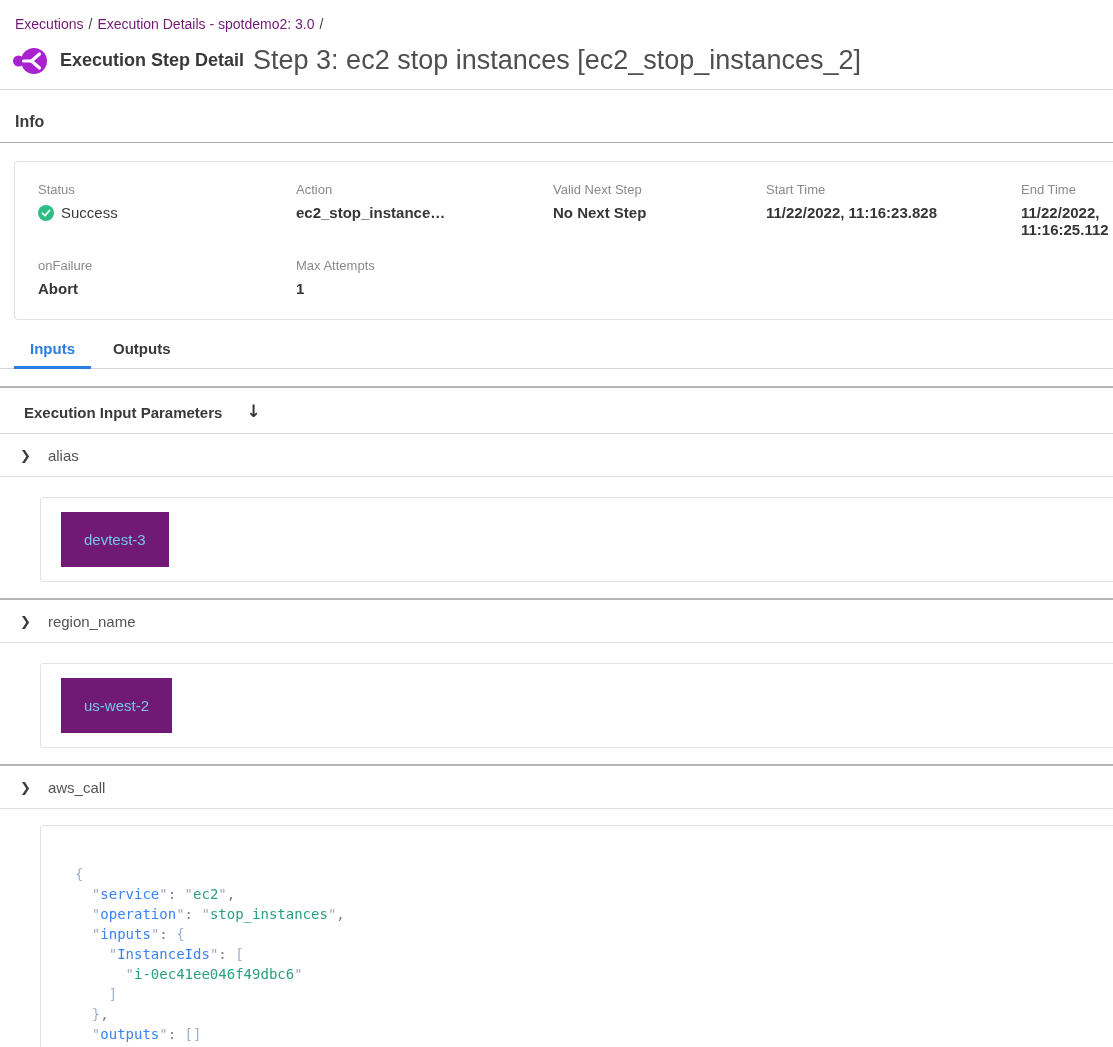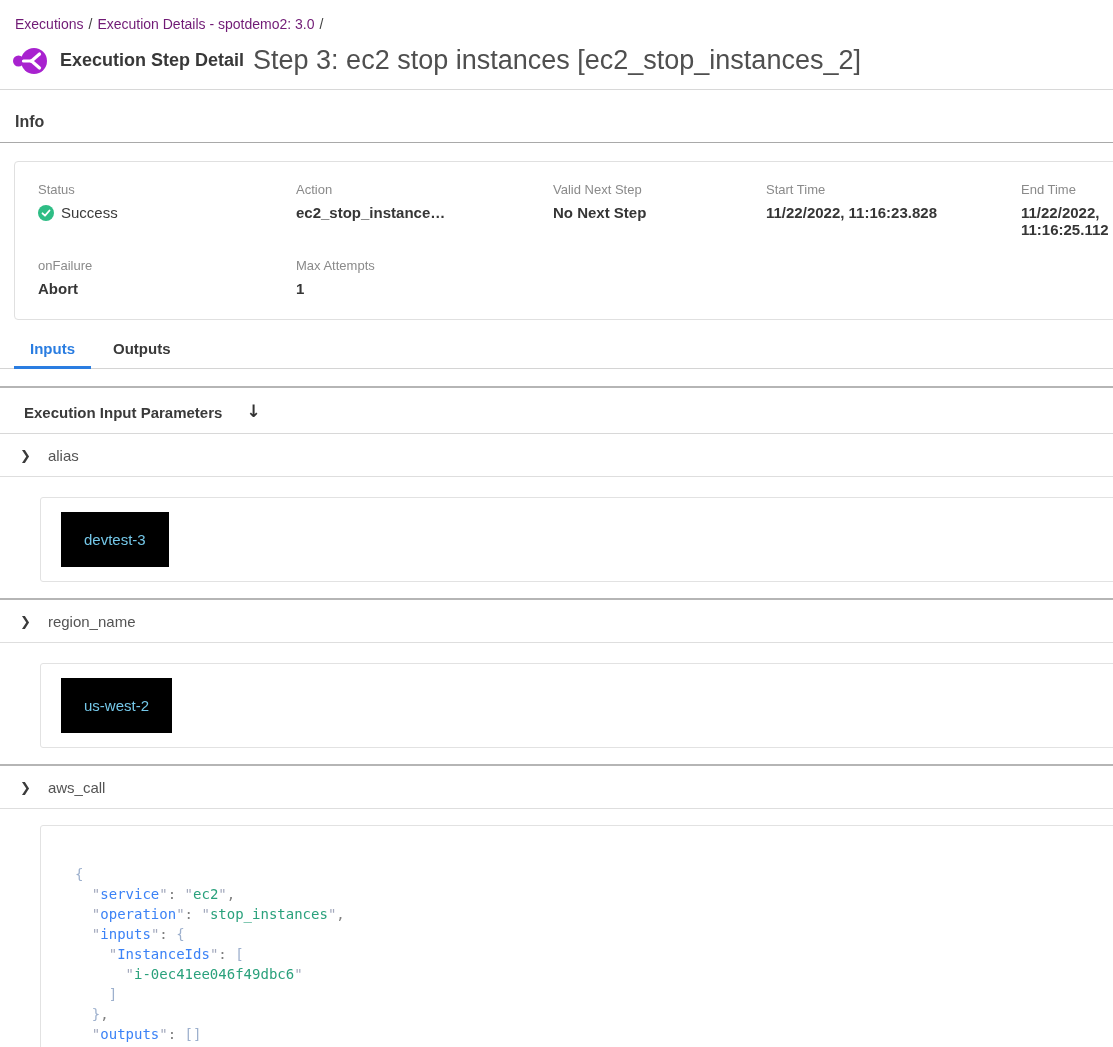--- a/index.html
+++ b/index.html
@@ -52,21 +52,21 @@
   
   .param-row { padding: 13px 0 12px 20px; border-bottom: 1px solid #dedede;
                display: flex; align-items: center; cursor: pointer; }
   .chevron { font-family: "DejaVu Sans", sans-serif; font-size: 13px; font-weight: 700;
              color: #3b3b3b; margin-right: 17px; }
   .param-name { font-size: 15px; color: #545454; }
   .param-box { margin: 20px -24px 0 40px; border: 1px solid #e2e2e2; border-radius: 3px;
                padding: 14px 0 14px 20px; background: #fff; }
   .sect-div { margin-top: 16px; }
 
-  .chip { display: inline-block; background: #000000; color: #74c7e8; font-size: 15px;
+  .chip { display: inline-block; background: #701a75; color: #74c7e8; font-size: 15px;
           padding: 19px 23px; }
 
   
   .code-box { margin: 16px -24px 0 40px; border: 1px solid #e2e2e2; border-radius: 3px;
               padding: 38px 0 40px 34px; background: #fff; }
   .code-line { font-family: "DejaVu Sans Mono", monospace; font-size: 14px; line-height: 20px;
                white-space: pre; color: #555; }
   .tk-p { color: #9db0cd; }
   .tk-q { color: #a3a9bd; }
   .tk-k { color: #3b82f6; }

